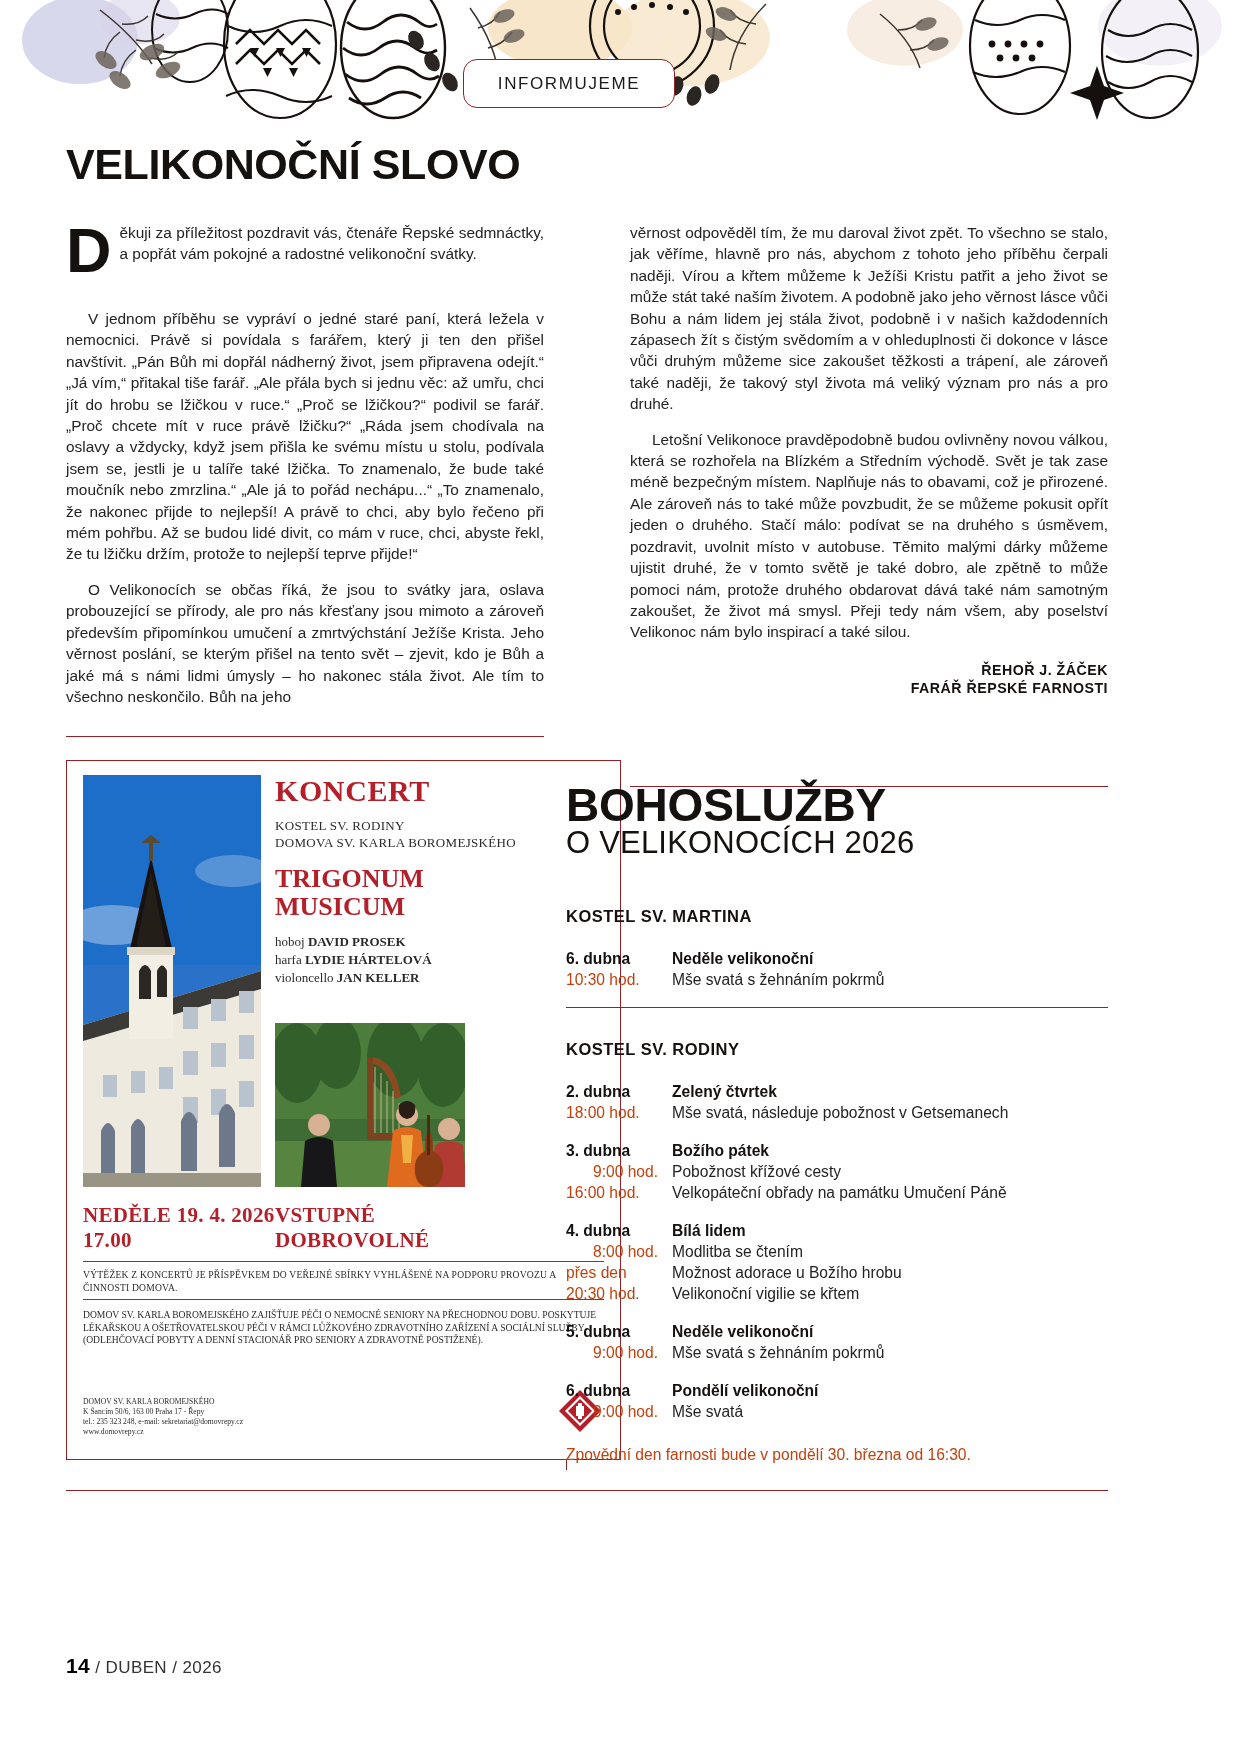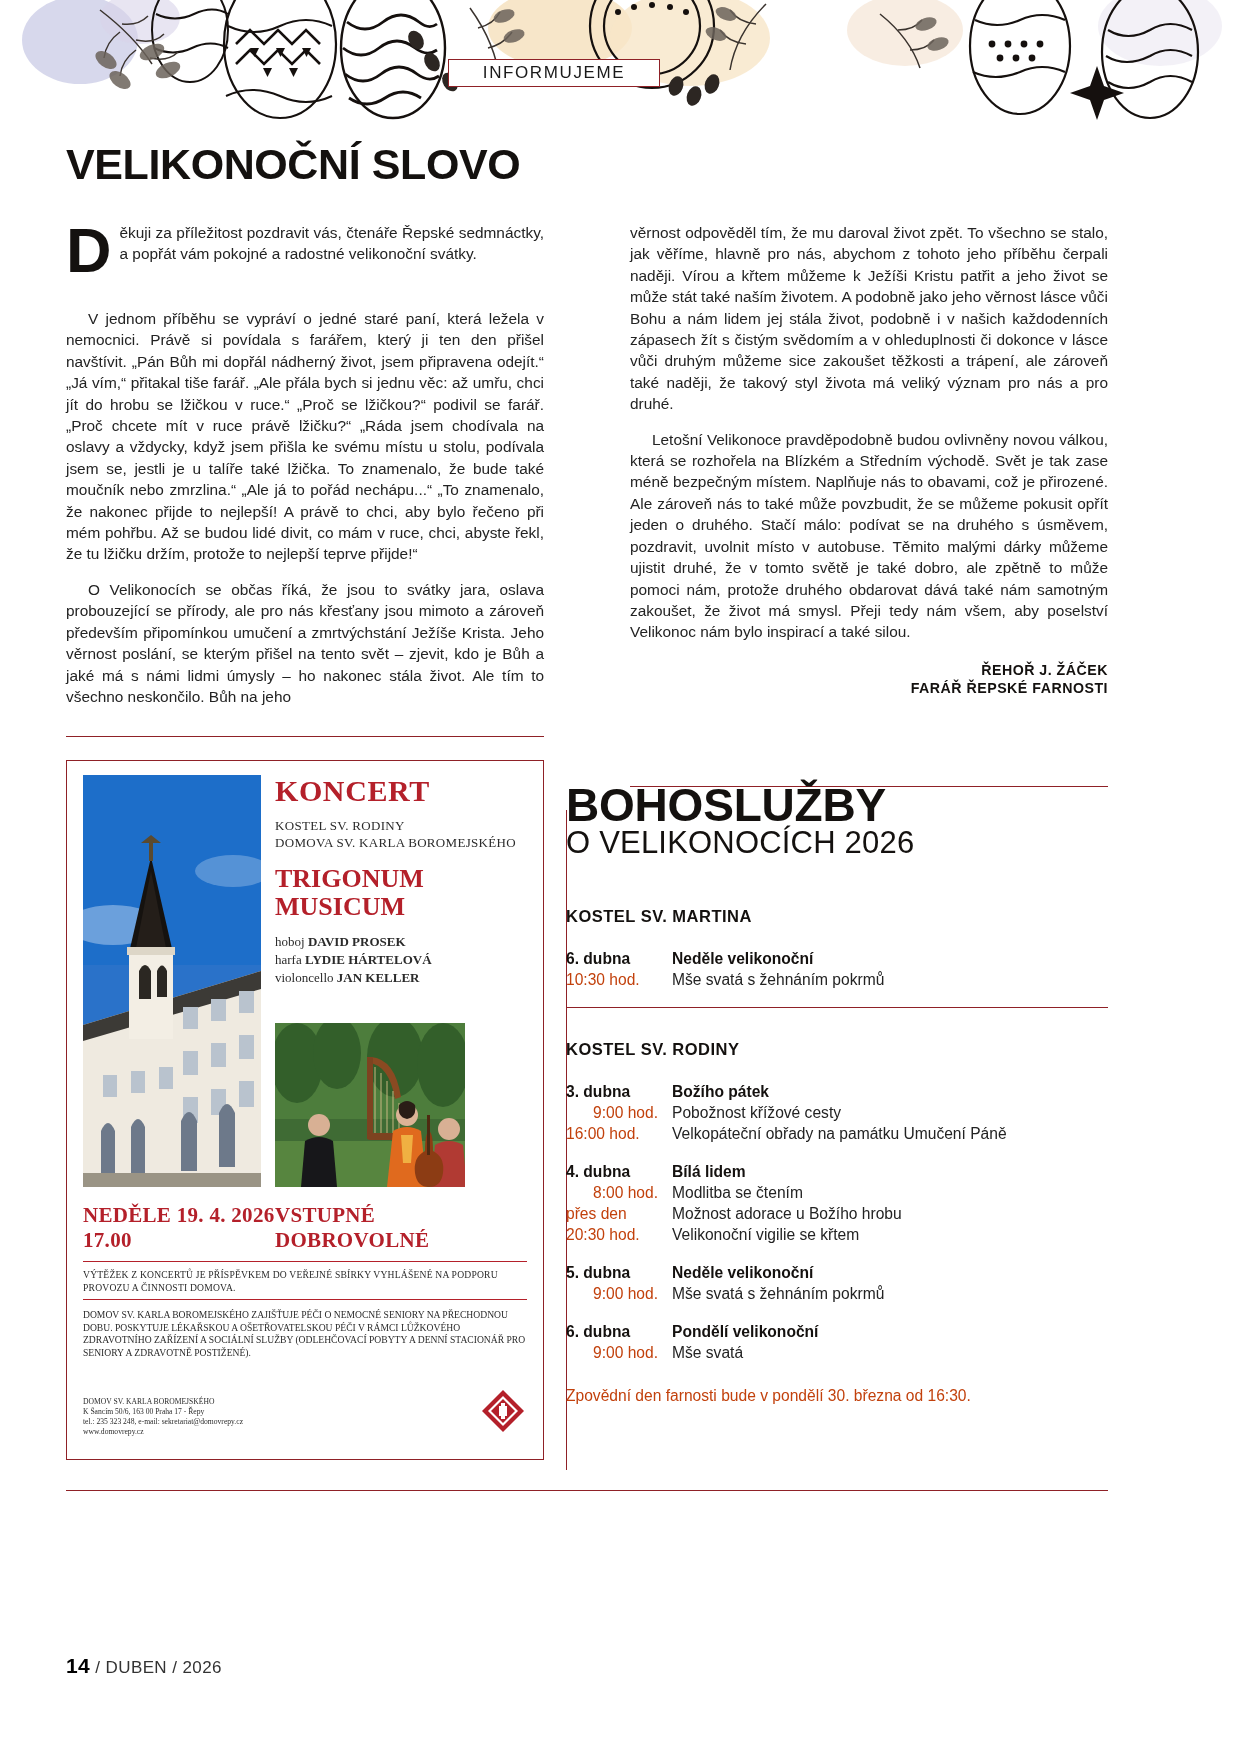--- a/index.html
+++ b/index.html
@@ -10,25 +10,25 @@
     color: #1a1a1a;
     overflow: hidden;
   }
   .page { position: relative; width: 1240px; height: 1754px; background:#fff; }
 
   
   .deco-band { position: absolute; left:0; top:0; width:1240px; height:122px; overflow:hidden; }
   .deco-band svg { position:absolute; left:0; top:0; }
 
   .section-tab {
-    position: absolute; left: 448px; top: 59px;
-    width: 212px; height: 28px;
+    position: absolute; left: 463px; top: 59px;
+    width: 212px; height: 49px;
     background: #ffffff;
     border: 1.6px solid #8f2127;
-    border-radius: 0;
+    border-radius: 14px;
     display: flex; align-items: center; justify-content: center;
     letter-spacing: 1.6px; font-size: 17px; color: #1a1a1a;
     z-index: 6;
   }
 
   
   .main-title {
     position:absolute; left:66px; top:140px;
     font-size: 43px; font-weight: 800; letter-spacing: -0.4px;
     color:#14110f;
@@ -51,21 +51,21 @@
   .signature {
     text-align:right; font-size:14.2px; font-weight:700; letter-spacing:0.5px;
     line-height:18px; color:#14110f; margin-top:18px;
   }
 
   
   .rule { position:absolute; background:#8f2127; }
 
   
   .poster {
-    position:absolute; left:66px; top:760px; width:478px; height:700px;
+    position:absolute; left:66px; top:760px; width:555px; height:700px;
     border:1.5px solid #8f2127; background:#fff; overflow:hidden;
   }
   .poster-inner { position:absolute; left:16px; top:14px; right:16px; bottom:12px; }
   .poster-photo {
     position:absolute; left:0; top:0; width:178px; height:412px;
     overflow:hidden; border:0;
   }
   .poster-right { position:absolute; left:192px; top:0; right:0; }
   .kon-title {
     font-family:"Liberation Serif", serif; font-weight:700;
@@ -444,20 +444,30 @@
         </div>
       </div>
     </div>
 
     <div class="svc-hr" style="margin-top:12px;"></div>
 
     <div class="svc-group" style="margin-top:32px;">
       <div class="church-name">KOSTEL SV. RODINY</div>
       <div style="height:22px;"></div>
 
+      <div class="svc-entry">
+        <div class="svc-row head">
+          <div class="svc-when">2. dubna</div>
+          <div class="svc-what">Zelený čtvrtek</div>
+        </div>
+        <div class="svc-row">
+          <div class="svc-when num">18:00 hod.</div>
+          <div class="svc-what">Mše svatá, následuje pobožnost v Getsemanech</div>
+        </div>
+      </div>
 
       <div class="svc-entry">
         <div class="svc-row head">
           <div class="svc-when">3. dubna</div>
           <div class="svc-what">Božího pátek</div>
         </div>
         <div class="svc-row">
           <div class="svc-when num" style="text-align:right; padding-right:14px;">9:00 hod.</div>
           <div class="svc-what">Pobožnost křížové cesty</div>
         </div>

